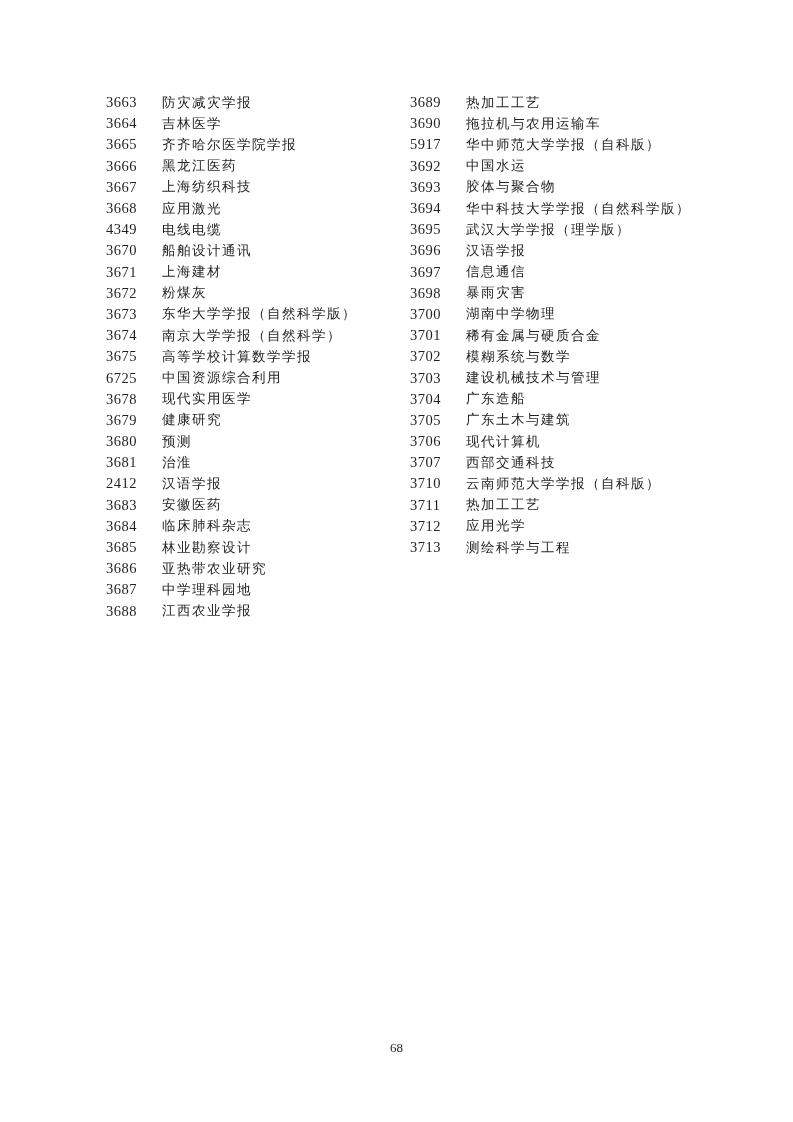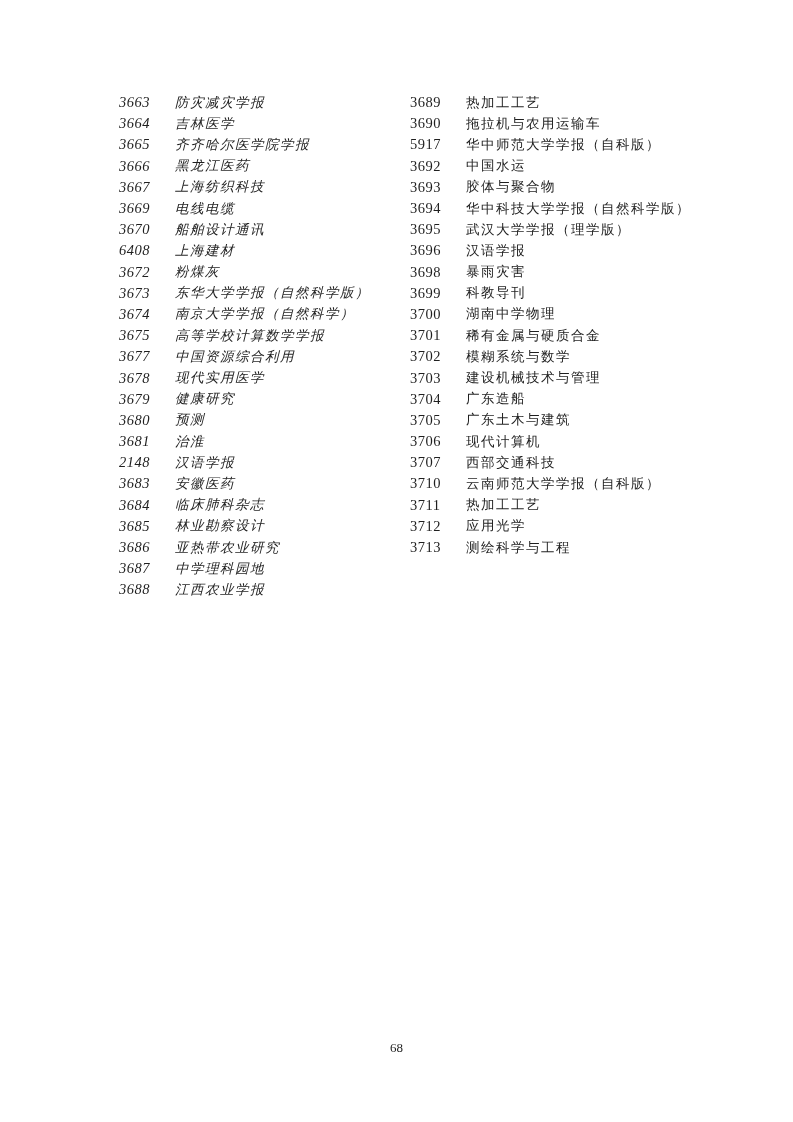--- a/index.html
+++ b/index.html
@@ -15,21 +15,21 @@
   .page {
     position: absolute;
     left: 0; top: 0;
     width: 793px; height: 1122px;
     background: #ffffff;
   }
   .list-col {
     position: absolute;
     top: 92px;
   }
-  .list-col.left  { left: 119px; width: 290px; font-style: italic; }
+  .list-col.left  { left: 106px; width: 290px; }
   .list-col.right { left: 410px; width: 330px; }
   .row {
     height: 21.2px;
     display: flex;
     align-items: center;
     white-space: nowrap;
   }
   .num {
     display: inline-block;
     width: 56px;
@@ -73,69 +73,73 @@
       </div>
       <div class="row">
         <span class="num">3666</span>
         <span class="title">黑龙江医药</span>
       </div>
       <div class="row">
         <span class="num">3667</span>
         <span class="title">上海纺织科技</span>
       </div>
       <div class="row">
-        <span class="num">3669</span>
+        <span class="num">3668</span>
+        <span class="title">应用激光</span>
+      </div>
+      <div class="row">
+        <span class="num">4349</span>
         <span class="title">电线电缆</span>
       </div>
       <div class="row">
         <span class="num">3670</span>
         <span class="title">船舶设计通讯</span>
       </div>
       <div class="row">
-        <span class="num">6408</span>
+        <span class="num">3671</span>
         <span class="title">上海建材</span>
       </div>
       <div class="row">
         <span class="num">3672</span>
         <span class="title">粉煤灰</span>
       </div>
       <div class="row">
         <span class="num">3673</span>
         <span class="title">东华大学学报（自然科学版）</span>
       </div>
       <div class="row">
         <span class="num">3674</span>
         <span class="title">南京大学学报（自然科学）</span>
       </div>
       <div class="row">
         <span class="num">3675</span>
         <span class="title">高等学校计算数学学报</span>
       </div>
       <div class="row">
-        <span class="num">3677</span>
+        <span class="num">6725</span>
         <span class="title">中国资源综合利用</span>
       </div>
       <div class="row">
         <span class="num">3678</span>
         <span class="title">现代实用医学</span>
       </div>
       <div class="row">
         <span class="num">3679</span>
         <span class="title">健康研究</span>
       </div>
       <div class="row">
         <span class="num">3680</span>
         <span class="title">预测</span>
       </div>
       <div class="row">
         <span class="num">3681</span>
         <span class="title">治淮</span>
       </div>
       <div class="row">
-        <span class="num">2148</span>
+        <span class="num">2412</span>
         <span class="title">汉语学报</span>
       </div>
       <div class="row">
         <span class="num">3683</span>
         <span class="title">安徽医药</span>
       </div>
       <div class="row">
         <span class="num">3684</span>
         <span class="title">临床肺科杂志</span>
       </div>
@@ -184,28 +188,28 @@
       </div>
       <div class="row">
         <span class="num">3695</span>
         <span class="title">武汉大学学报（理学版）</span>
       </div>
       <div class="row">
         <span class="num">3696</span>
         <span class="title">汉语学报</span>
       </div>
       <div class="row">
+        <span class="num">3697</span>
+        <span class="title">信息通信</span>
+      </div>
+      <div class="row">
         <span class="num">3698</span>
         <span class="title">暴雨灾害</span>
       </div>
       <div class="row">
-        <span class="num">3699</span>
-        <span class="title">科教导刊</span>
-      </div>
-      <div class="row">
         <span class="num">3700</span>
         <span class="title">湖南中学物理</span>
       </div>
       <div class="row">
         <span class="num">3701</span>
         <span class="title">稀有金属与硬质合金</span>
       </div>
       <div class="row">
         <span class="num">3702</span>
         <span class="title">模糊系统与数学</span>

